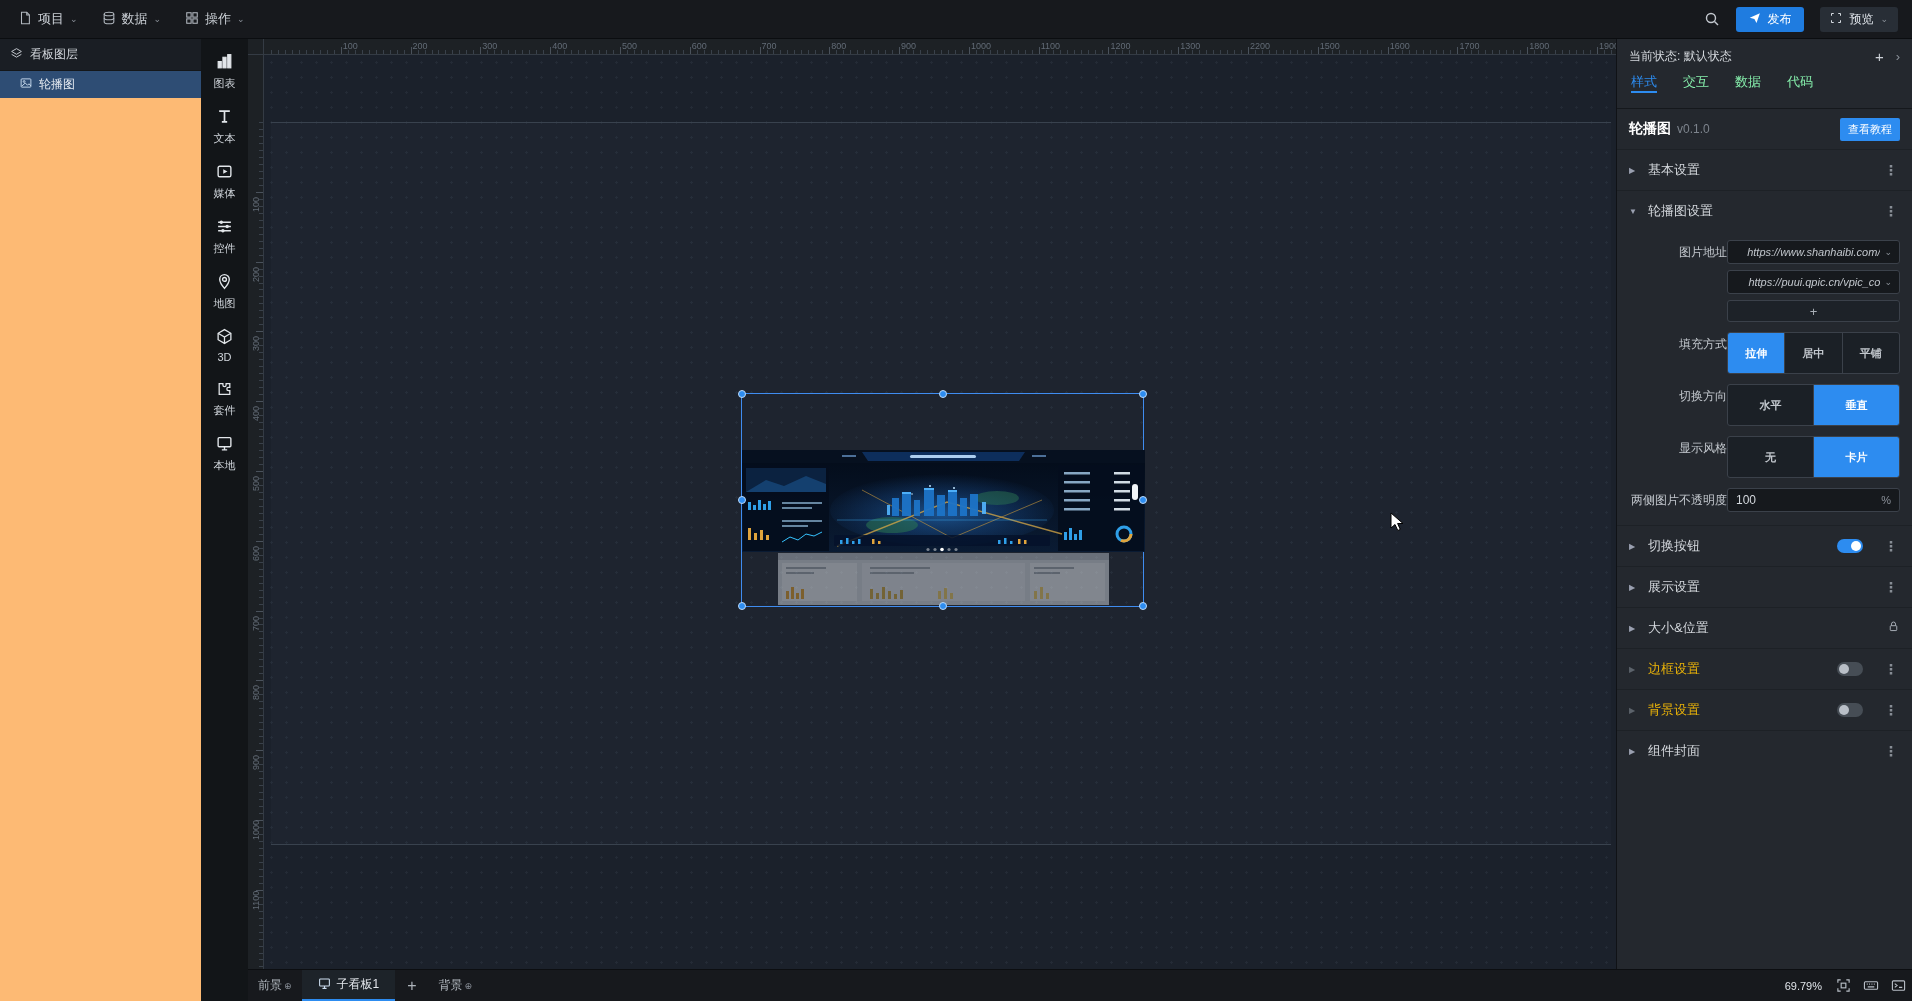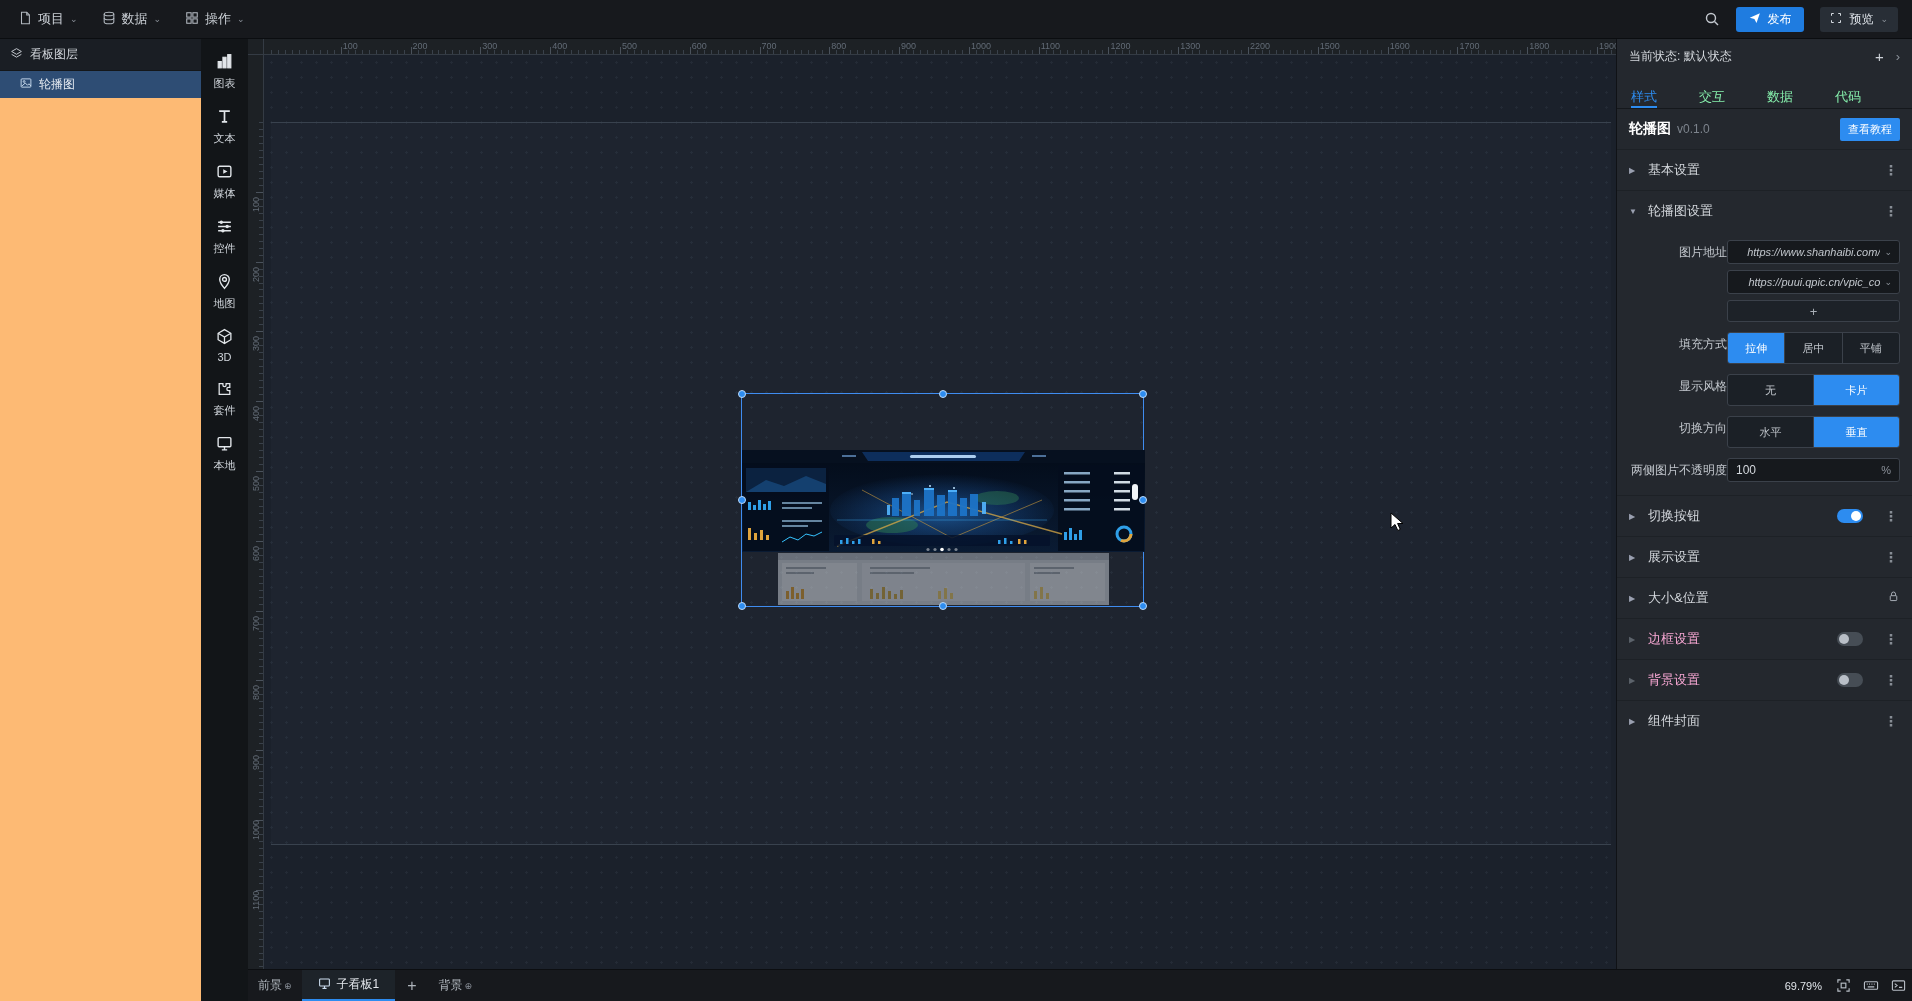--- a/index.html
+++ b/index.html
@@ -61,47 +61,47 @@
   .h-ml{left:0;top:50%}.h-mr{left:100%;top:50%}
   .h-bl{left:0;top:100%}.h-bm{left:50%;top:100%}.h-br{left:100%;top:100%}
   .cursor{position:absolute;left:1126px;top:457px;z-index:9;}
 
   
   #inspector{position:absolute;left:1616px;top:39px;width:296px;height:930px;background:#24282e;
     border-left:1px solid #101216;box-sizing:border-box;z-index:20;overflow:hidden;}
   .state-row{height:34px;display:flex;align-items:center;padding:0 12px;color:#d4d8dd;font-size:12px;}
   .state-row .plus{margin-left:auto;font-size:15px;color:#cdd2d8;cursor:pointer;}
   .state-row .next{margin-left:12px;font-size:13px;color:#8a9099;cursor:pointer;}
-  .insp-tabs{height:35px;display:flex;align-items:flex-end;gap:42px;padding:0 14px;border-bottom:1px solid #15181c;}
+  .insp-tabs{height:35px;display:flex;align-items:flex-start;gap:26px;padding:0 14px;border-bottom:1px solid #15181c;}
   .itab{display:flex;align-items:center;font-size:13px;color:#86efac;border-bottom:2px solid transparent;box-sizing:border-box;cursor:pointer;}
   .itab.active{color:#2d8cf0;border-bottom-color:#2d8cf0;}
   .title-row{height:40px;display:flex;align-items:center;padding:0 12px;}
   .comp-name{color:#fff;font-size:14px;font-weight:bold;}
   .comp-ver{color:#7d848d;font-size:12px;margin-left:6px;}
   .btn-tutorial{margin-left:auto;background:#2d8cf0;color:#fff;font-size:11px;padding:4px 8px;border-radius:2px;cursor:pointer;}
   .sec-h{height:40px;display:flex;align-items:center;gap:9px;padding:0 12px;border-top:1px solid #1d2126;cursor:pointer;}
   .caret{font-size:8px;color:#9aa0b0;width:10px;}
   .sec-label{font-size:13px;color:#d4d8dd;}
   .dots{font-size:14px;color:#878d95;font-weight:bold;margin-left:auto;cursor:pointer;padding:0 2px;}
   .dots.after{margin-left:10px;}
   .sec-h .lock{margin-left:auto;}
-  .dim .sec-label{color:#f9a8d4;} .dim .caret{color:#5c636b;}
+  .dim .sec-label{color:#eab308;} .dim .caret{color:#5c636b;}
   .tgl{width:26px;height:14px;border-radius:7px;position:relative;margin-left:auto;cursor:pointer;flex:none;}
   .tgl.on{background:#2d8cf0;} .tgl.on::after{content:"";position:absolute;right:2px;top:2px;width:10px;height:10px;border-radius:50%;background:#fff;}
   .tgl.off{background:#464d55;} .tgl.off::after{content:"";position:absolute;left:2px;top:2px;width:10px;height:10px;border-radius:50%;background:#b9bfc7;}
   .sec-content{padding:4px 0 8px 0;text-align:right;}
   .prow{display:flex;padding:5px 12px 5px 14px;}
   .plabel{width:96px;flex:none;font-size:12px;color:#c2c7cd;line-height:24px;white-space:nowrap;}
   .pctrl{flex:1;min-width:0;}
   .sel{height:24px;display:flex;align-items:center;gap:4px;background:#16191d;border:1px solid #3b414a;
     border-radius:3px;padding:0 7px;font-size:11px;color:#c2c7cd;margin-bottom:6px;cursor:pointer;box-sizing:border-box;}
   .sel .txt{flex:1;overflow:hidden;white-space:nowrap;font-style:italic;}
   .plus-btn{height:20px;display:flex;align-items:center;justify-content:center;border:1px solid #3b414a;
     border-radius:3px;background:#1d2228;color:#aab0b8;font-size:13px;cursor:pointer;}
-  .seg{display:flex;height:32px;border:1px solid #3b414a;border-radius:3px;overflow:hidden;background:#1b2026;box-sizing:border-box;}
+  .seg{display:flex;height:42px;border:1px solid #3b414a;border-radius:3px;overflow:hidden;background:#1b2026;box-sizing:border-box;font-weight:bold;}
   .seg span{flex:1;display:flex;align-items:center;justify-content:center;font-size:11px;color:#c2c7cd;
     border-left:1px solid #3b414a;cursor:pointer;}
   .seg span:first-child{border-left:none;}
   .seg span.on{background:#2d8cf0;color:#fff;}
   .inp{height:24px;display:flex;align-items:center;background:#16191d;border:1px solid #3b414a;border-radius:3px;
     padding:0 8px;font-size:12px;color:#d4d8dd;box-sizing:border-box;}
   .inp .unit{margin-left:auto;color:#8a9099;font-size:11px;}
 
   
   #bottombar{position:absolute;left:248px;top:969px;width:1664px;height:32px;background:#17191d;
@@ -560,34 +560,34 @@
         <span class="plabel">填充方式</span>
         <div class="pctrl">
           <div class="seg">
             <span class="on">拉伸</span>
             <span>居中</span>
             <span>平铺</span>
           </div>
         </div>
       </div>
       <div class="prow">
+        <span class="plabel">切换方向</span>
+        <div class="pctrl">
+          <div class="seg">
+            <span>水平</span>
+            <span class="on">垂直</span>
+          </div>
+        </div>
+      </div>
+      <div class="prow">
         <span class="plabel">显示风格</span>
         <div class="pctrl">
           <div class="seg">
             <span>无</span>
             <span class="on">卡片</span>
-          </div>
-        </div>
-      </div>
-      <div class="prow">
-        <span class="plabel">切换方向</span>
-        <div class="pctrl">
-          <div class="seg">
-            <span>水平</span>
-            <span class="on">垂直</span>
           </div>
         </div>
       </div>
       <div class="prow">
         <span class="plabel">两侧图片不透明度</span>
         <div class="pctrl">
           <div class="inp">
             <span>100</span>
             <span class="unit">%</span>
           </div>

